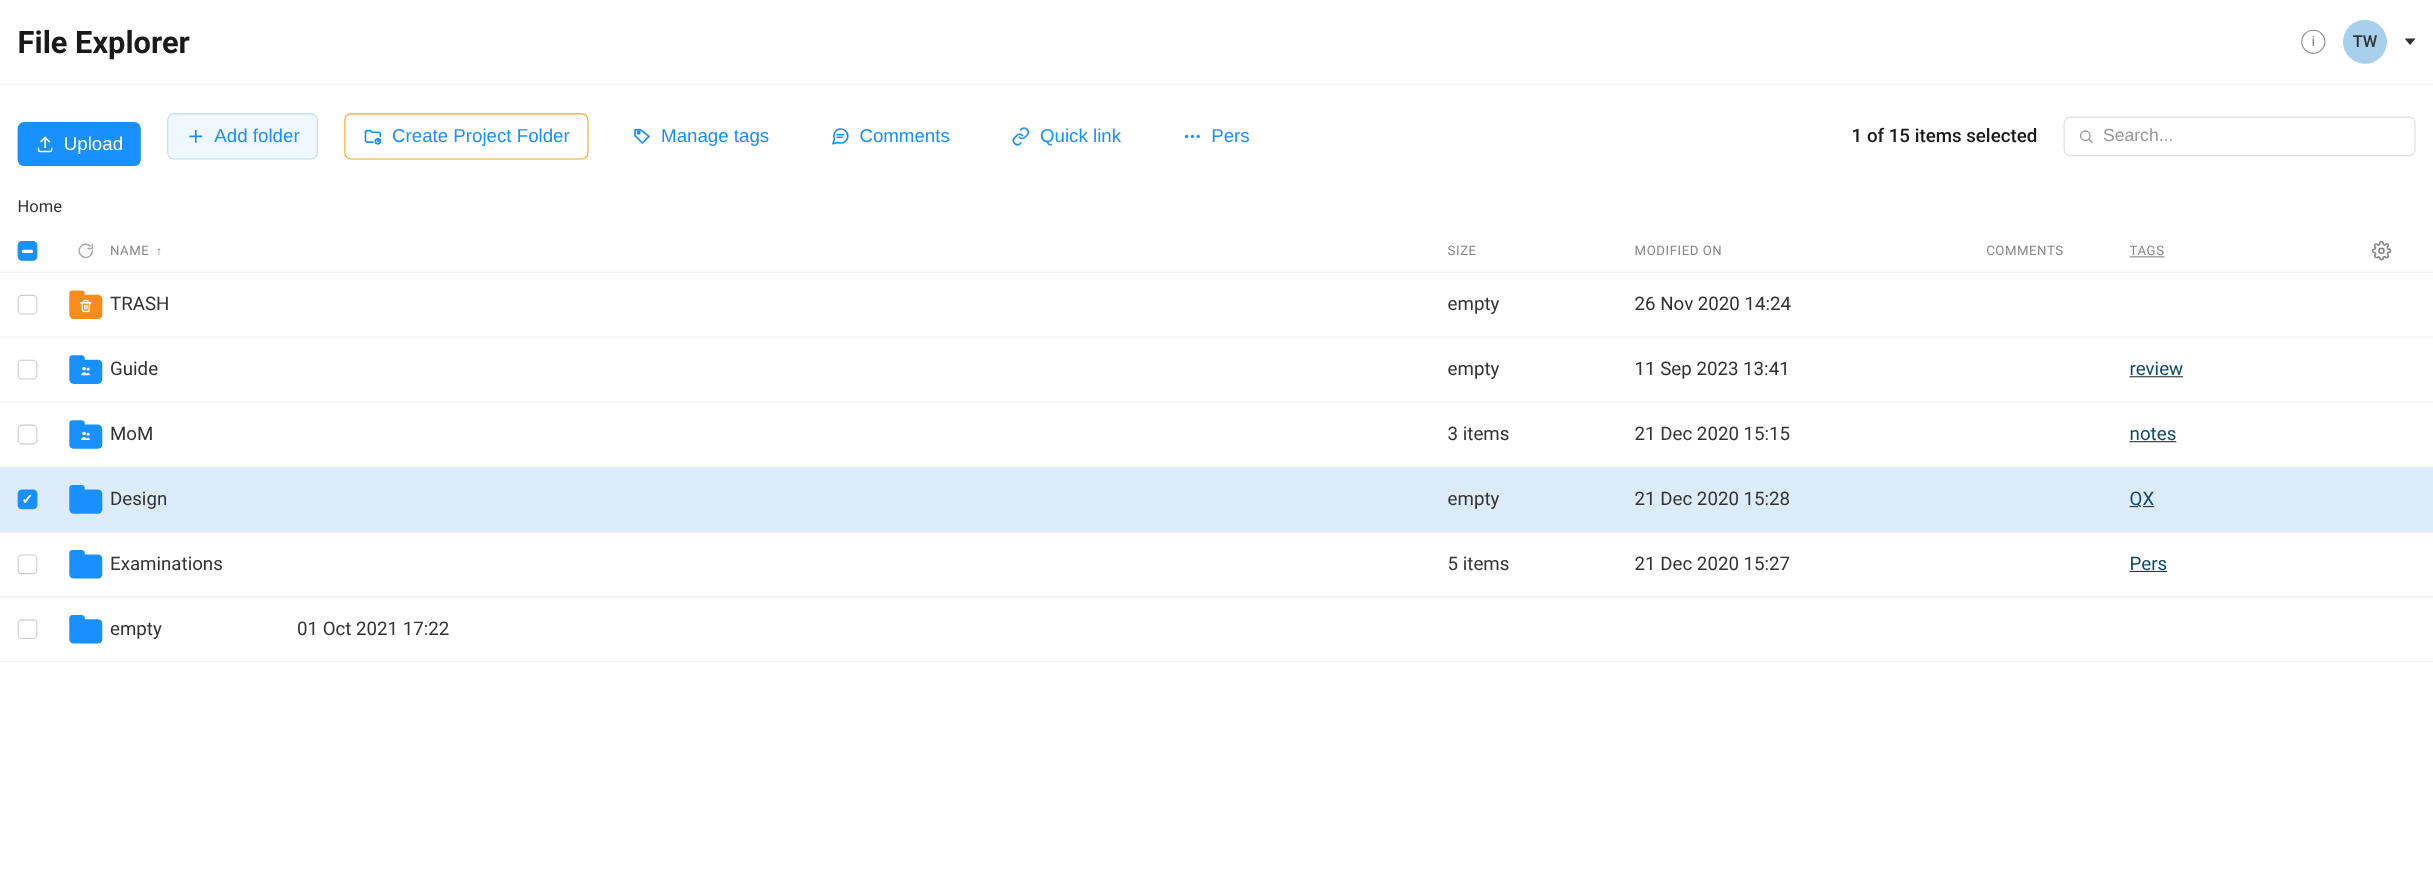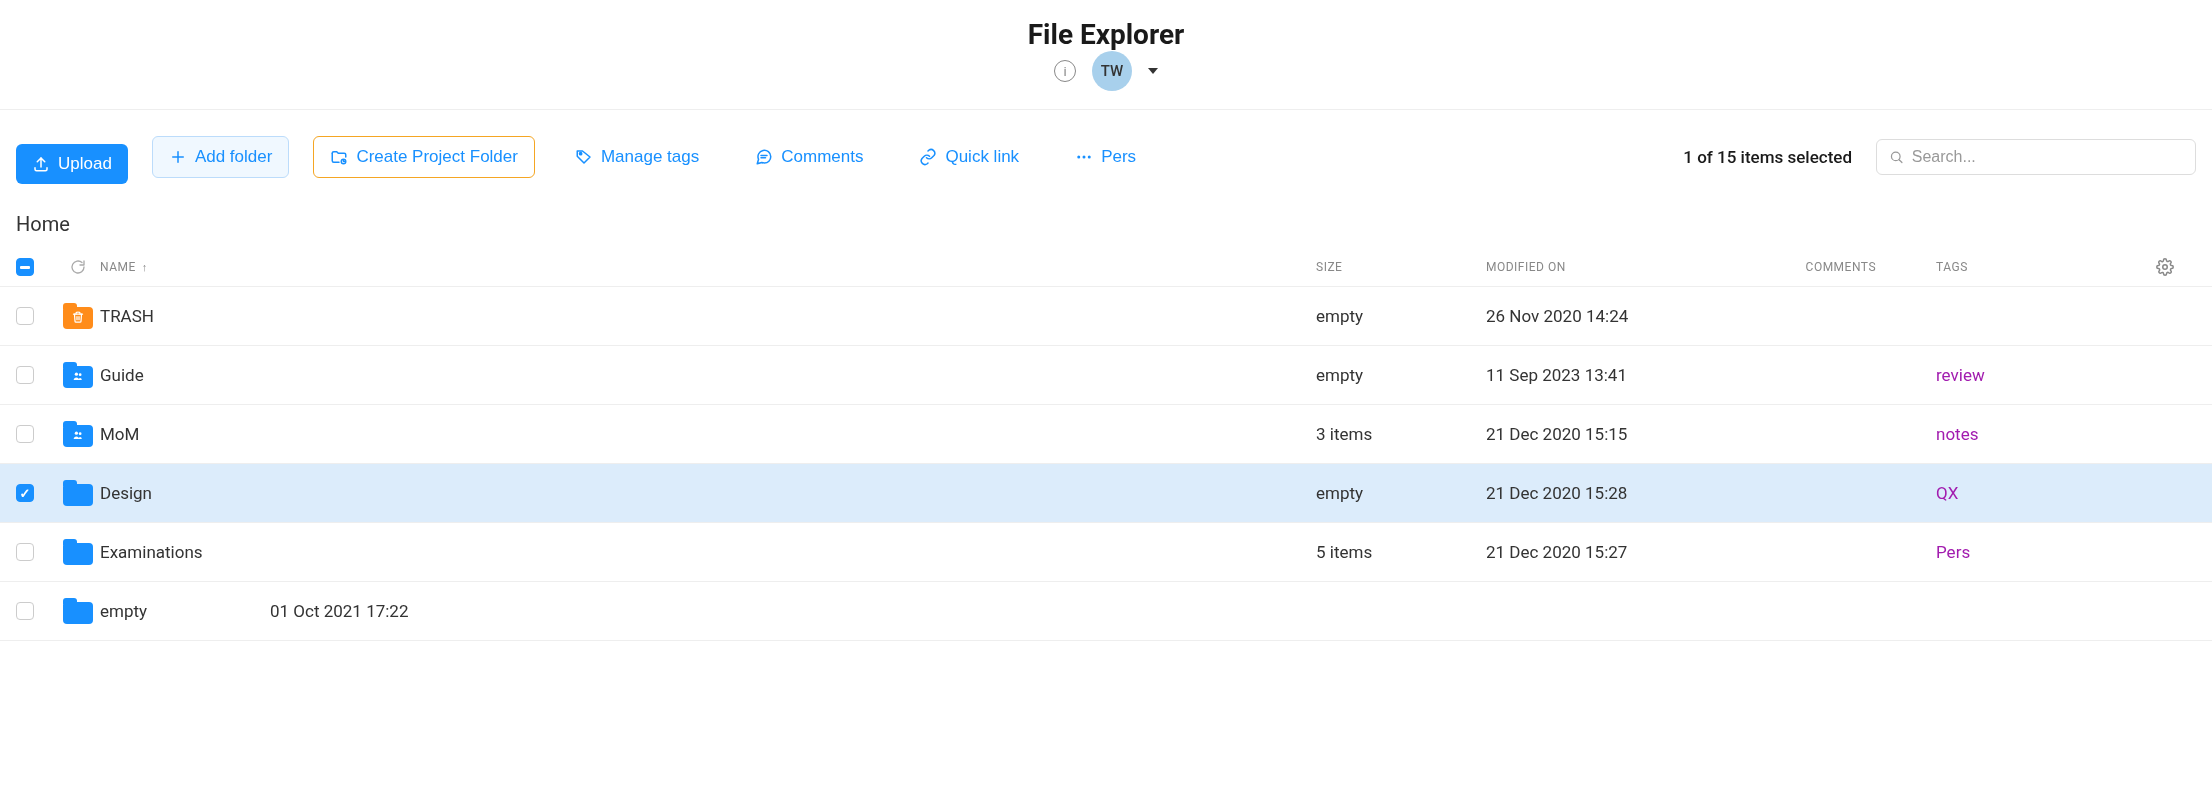--- a/index.html
+++ b/index.html
@@ -8,21 +8,20 @@
       background: #fff;
       color: #1a1a1a;
       font-size: 14px;
     }
     .header {
       display: flex;
       align-items: center;
       justify-content: space-between;
       padding: 18px 16px;
       border-bottom: 1px solid #eee;
-      flex-direction: column;
     }
     .header-title {
       font-size: 28px;
       font-weight: 700;
       color: #1a1a1a;
     }
     .header-right {
       display: flex;
       align-items: center;
       gap: 16px;
@@ -112,21 +111,21 @@
     .search-box input {
       border: none;
       outline: none;
       font-size: 16px;
       width: 100%;
       color: #333;
     }
     .search-box input::placeholder { color: #999; }
     .breadcrumb {
       padding: 8px 16px 12px 16px;
-      font-size: 20px;
+      font-size: 15px;
       color: #333;
     }
     .table {
       width: 100%;
     }
     .table-header {
       display: flex;
       align-items: center;
       padding: 10px 16px;
       border-bottom: 1px solid #eee;
@@ -135,21 +134,21 @@
       color: #888;
       text-transform: uppercase;
       position: relative;
     }
     .col-check { width: 40px; display:flex; align-items:center; }
     .col-icon { width: 44px; display:flex; align-items:center; justify-content:center; }
     .col-name { flex: 1; display:flex; align-items:center; gap:6px; }
     .col-size { width: 170px; }
     .col-modified { width: 250px; }
     .col-comments { width: 140px; text-align: right; }
-    .col-tags { width: 280px; padding-left: 60px; }
+    .col-tags { width: 280px; padding-left: 60px; text-decoration: underline; }
     .col-gear { width: 40px; text-align:right; }
     .table-row {
       display: flex;
       align-items: center;
       padding: 16px;
       border-bottom: 1px solid #eee;
       font-size: 17px;
       color: #333;
     }
     .table-row.selected {
@@ -200,21 +199,21 @@
     .folder-blue .folder-shape, .folder-blue .folder-tab { background: #1890ff; }
     .folder-orange .folder-shape, .folder-orange .folder-tab { background: #ff8c1a; }
     .folder-badge {
       position: absolute;
       top: 50%; left: 50%;
       transform: translate(-50%, -40%);
       color: #fff;
       font-size: 11px;
     }
     .tag-link {
-      color: #a21caf;
+      color: #0c4a6e;
       cursor: pointer;
     }
     .sort-arrow { font-size: 11px; color:#888; }
     .refresh-icon svg { stroke: #aaa; }
     .gear { cursor:pointer; color:#888; }
     svg { display:block; }
     .icon18 { width:18px; height:18px; }
     .icon16 { width:16px; height:16px; }
   </style>
 </head>

